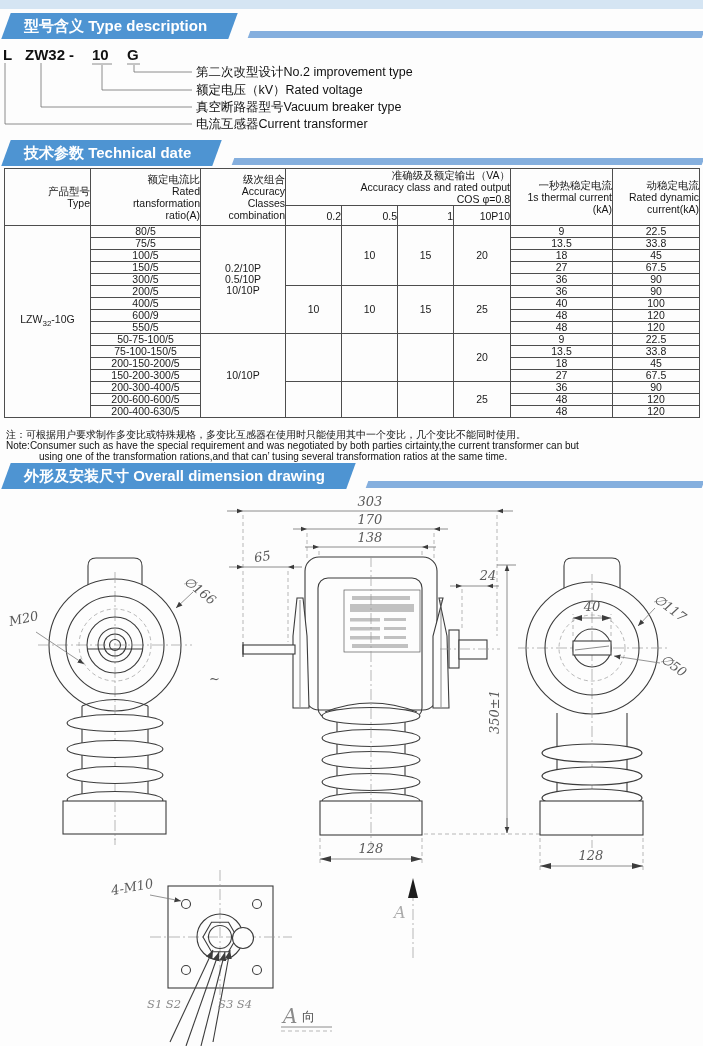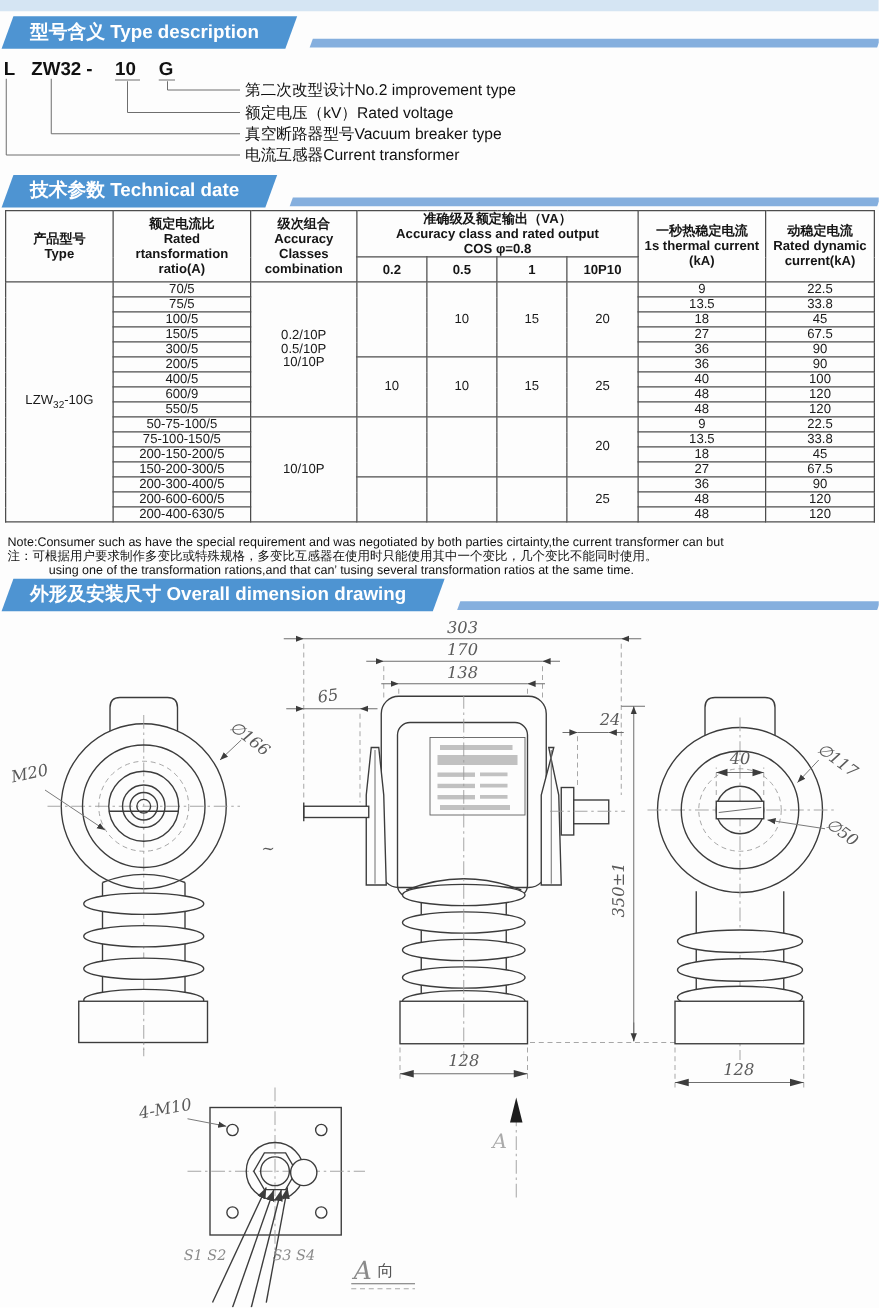--- a/index.html
+++ b/index.html
@@ -24,21 +24,21 @@
   .lnf{fill:#fdfdfd;stroke:#3c3c3c;stroke-width:1.1;}
   .lnt{stroke:#6e6e6e;fill:none;stroke-width:0.8;}
   .cl{stroke:#9a9a9a;stroke-width:0.7;stroke-dasharray:11 3 2 3;fill:none;}
   .dsh{stroke:#9a9a9a;stroke-width:0.7;stroke-dasharray:4 3;fill:none;}
   .ldr{stroke:#7a7a7a;stroke-width:0.8;fill:none;}
   .npbar{fill:#8f8f8f;opacity:.55;}
   
   #tech-table{position:absolute;left:4px;top:168px;border-collapse:collapse;table-layout:fixed;}
   #tech-table th,#tech-table td{border:1px solid #4d4d4d;text-align:center;vertical-align:middle;
       padding:0;font-size:10.5px;line-height:1.15;white-space:pre-line;}
-  #tech-table th{font-weight:bold;color:#151515;}
+  #tech-table th{font-weight:normal;color:#151515;text-align:right;}
   #tech-table tr.dr{height:12px;}
   #tech-table tr.dr td{line-height:11px;font-size:10.5px;}
   #tech-table tr.h1{height:36px;} #tech-table tr.h2{height:20px;}
   .typecell sub{font-size:8px;}
   
   #note{position:absolute;left:6px;top:429px;width:694px;font-size:10px;line-height:11px;color:#111;}
   #note .en2{margin-left:33px;}
 </style>
 </head>
 <body>
@@ -115,21 +115,21 @@
 current(kA)</th>
     </tr>
     <tr class="h2">
       <th>0.2</th>
       <th>0.5</th>
       <th>1</th>
       <th>10P10</th>
     </tr>
     <tr class="dr">
       <td rowspan="16" class="typecell"><span>LZW</span><sub>32</sub><span>-10G</span></td>
-      <td>70/5</td>
+      <td>80/5</td>
       <td rowspan="9">0.2/10P
 0.5/10P
 10/10P</td>
       <td rowspan="5"></td>
       <td rowspan="5">10</td>
       <td rowspan="5">15</td>
       <td rowspan="5">20</td>
       <td>9</td>
       <td>22.5</td>
     </tr>
@@ -218,22 +218,22 @@
         </tr>
     <tr class="dr">
           <td>200-400-630/5</td>
           <td>48</td>
           <td>120</td>
         </tr>
   </tbody>
     </table>
 
   <div id="note">
+    <div>注：可根据用户要求制作多变比或特殊规格，多变比互感器在使用时只能使用其中一个变比，几个变比不能同时使用。</div>
     <div>Note:Consumer such as have the special requirement and was negotiated by both parties cirtainty,the current transformer can but</div>
-    <div>注：可根据用户要求制作多变比或特殊规格，多变比互感器在使用时只能使用其中一个变比，几个变比不能同时使用。</div>
     <div class="en2">using one of the  transformation  rations,and that can’ tusing several transformation ratios at the same time.</div>
   </div>
 
   <div class="banner" id="banner3">
     <div class="banner-box"><span>外形及安装尺寸 Overall dimension drawing</span></div>
     <div class="banner-bar"></div>
   </div>
 
   <svg id="draw-svg" width="703" height="555" viewBox="0 491 703 555">
     <defs>

